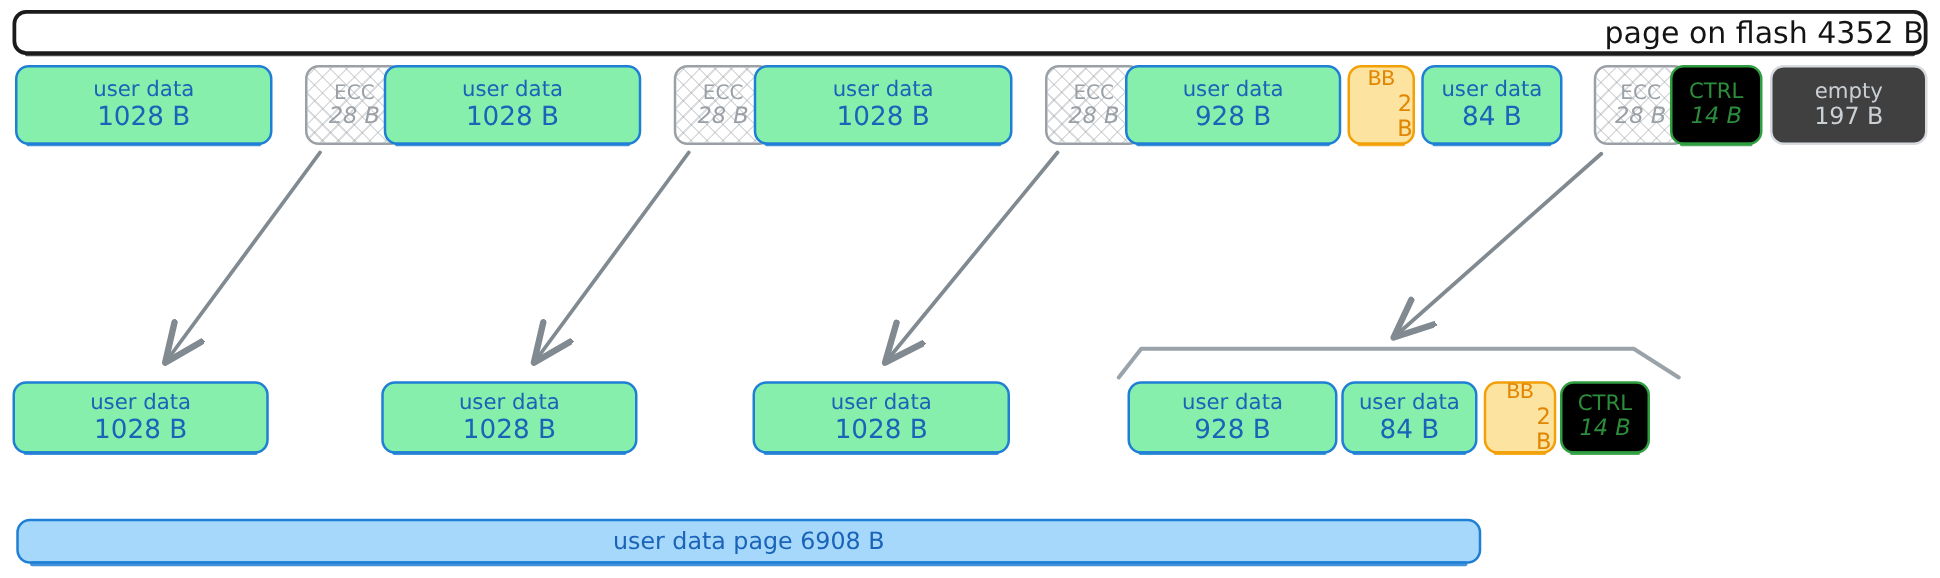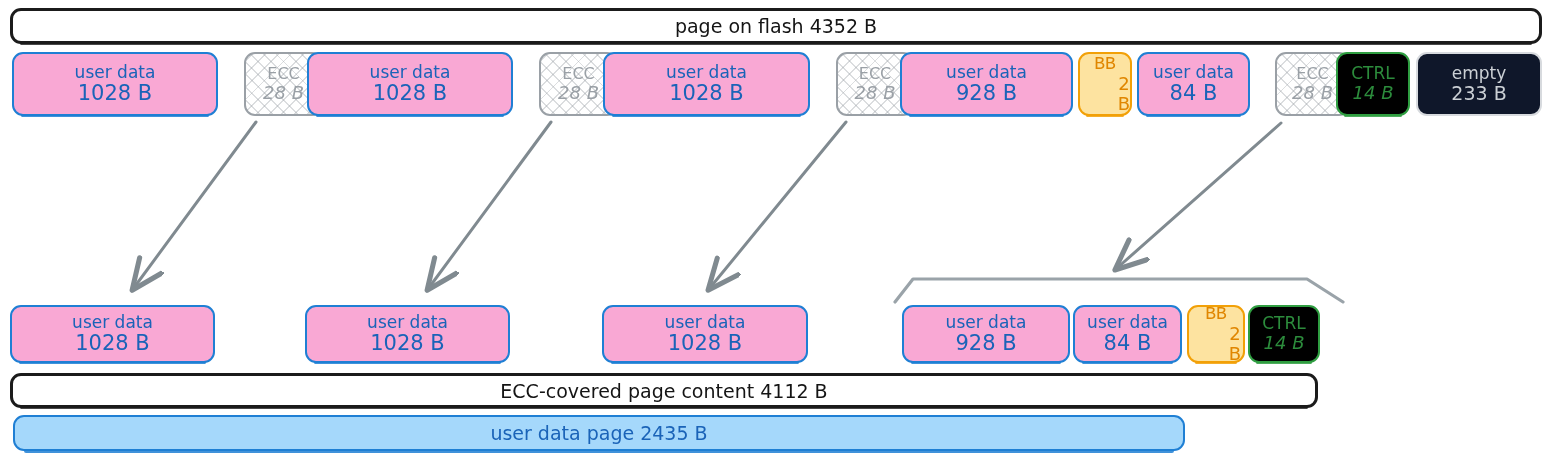--- a/index.html
+++ b/index.html
@@ -6,21 +6,21 @@
   body{width:1552px;height:462px;font-family:"DejaVu Sans",sans-serif;overflow:hidden;}
   #stage{position:relative;width:1552px;height:462px;}
 
   .blk{position:absolute;box-sizing:border-box;display:flex;flex-direction:column;
        align-items:center;justify-content:center;border-radius:11px;
        font-family:"DejaVu Sans",sans-serif;line-height:1.12;text-align:center;}
   .blk .l1{display:block;}
   .blk .l2{display:block;}
 
   
-  .c-blue{background:#f9a8d4;border:2.5px solid #1f7fd4;color:#1a63b8;}
+  .c-blue{background:#86efac;border:2.5px solid #1f7fd4;color:#1a63b8;}
   .c-blue .l1{font-size:17px;}
   .c-blue .l2{font-size:21px;}
   .c-blue::after{content:"";position:absolute;left:7px;right:7px;bottom:-3px;height:3px;
       border-radius:3px;background:#1f7fd4;opacity:.85;}
 
   
   .c-ecc{border:2.2px solid #9aa0a6;color:#9aa0a6;
       background-color:#ffffff;
       background-image:
         repeating-linear-gradient(45deg,  rgba(150,156,162,.34) 0 1.3px, transparent 1.3px 9px),
@@ -36,28 +36,28 @@
       border-radius:3px;background:#f2a007;opacity:.85;}
 
   
   .c-ctrl{background:#000000;border:2.5px solid #2f9e41;color:#2c8c3c;}
   .c-ctrl .l1{font-size:17px;}
   .c-ctrl .l2{font-size:18px;font-style:italic;}
   .c-ctrl::after{content:"";position:absolute;left:6px;right:6px;bottom:-3px;height:3px;
       border-radius:3px;background:#2f9e41;opacity:.85;}
 
   
-  .c-empty{background:#0f172a;border:2.2px solid #d7dade;color:#cbd0d5;}
+  .c-empty{background:#404040;border:2.2px solid #d7dade;color:#cbd0d5;}
   .c-empty .l1{font-size:17px;}
   .c-empty .l2{font-size:19px;}
 
   
   .bar-outline{position:absolute;box-sizing:border-box;border:3px solid #1b1b1b;
       border-radius:11px;background:#ffffff;display:flex;align-items:center;
-      justify-content:center;color:#141414;font-size:19px;}
+      justify-content:flex-end;color:#141414;font-size:24px;}
   .bar-outline::after{content:"";position:absolute;left:7px;right:7px;bottom:-4px;height:3px;
       border-radius:3px;background:#1b1b1b;opacity:.8;}
 
   
   .bar-blue{position:absolute;box-sizing:border-box;background:#a5d8fb;
       border:2.5px solid #1f7fd4;border-radius:11px;display:flex;align-items:center;
       justify-content:center;color:#1a63b8;font-size:19px;}
   .bar-blue::after{content:"";position:absolute;left:9px;right:9px;bottom:-3.5px;height:4px;
       border-radius:4px;background:#1f7fd4;opacity:.85;}
 
@@ -112,21 +112,21 @@
       <div class="blk c-ecc" style="left: 1255px; top: 52px; width: 75px; height: 64px;">
         <span class="l1">ECC</span>
         <span class="l2">28 B</span>
       </div>
       <div class="blk c-ctrl" style="left: 1336px; top: 52px; width: 74px; height: 64px;">
         <span class="l1">CTRL</span>
         <span class="l2">14 B</span>
       </div>
       <div class="blk c-empty" style="left: 1416px; top: 52px; width: 126px; height: 64px;">
         <span class="l1">empty</span>
-        <span class="l2">233 B</span>
+        <span class="l2">197 B</span>
       </div>
     </div>
 
   <svg class="overlay" viewBox="0 0 1552 462">
     <defs>
       <marker id="ah" markerWidth="13" markerHeight="13" refX="10.5" refY="5.2" orient="auto" markerUnits="strokeWidth">
         <path d="M0.5,0.6 L11,5.2 L0.8,9.6" fill="none" stroke="#808a90" stroke-width="1.7" stroke-linecap="round" stroke-linejoin="round"></path>
       </marker>
     </defs>
     <g id="arrow-group">
@@ -162,21 +162,18 @@
       <div class="blk c-bb" style="left: 1187px; top: 305px; width: 58px; height: 58px;">
         <span class="l1">BB</span>
         <span class="l2">2 B</span>
       </div>
       <div class="blk c-ctrl" style="left: 1248px; top: 305px; width: 72px; height: 58px;">
         <span class="l1">CTRL</span>
         <span class="l2">14 B</span>
       </div>
     </div>
 
-  <div class="bar-outline" style="left:10px;top:373px;width:1308px;height:35px;">
-    <span>ECC-covered page content 4112 B</span>
-  </div>
 
   <div class="bar-blue" style="left:13px;top:415px;width:1172px;height:36px;">
-    <span>user data page 2435 B</span>
+    <span>user data page 6908 B</span>
   </div>
 
 </div>
 
 </body></html>

